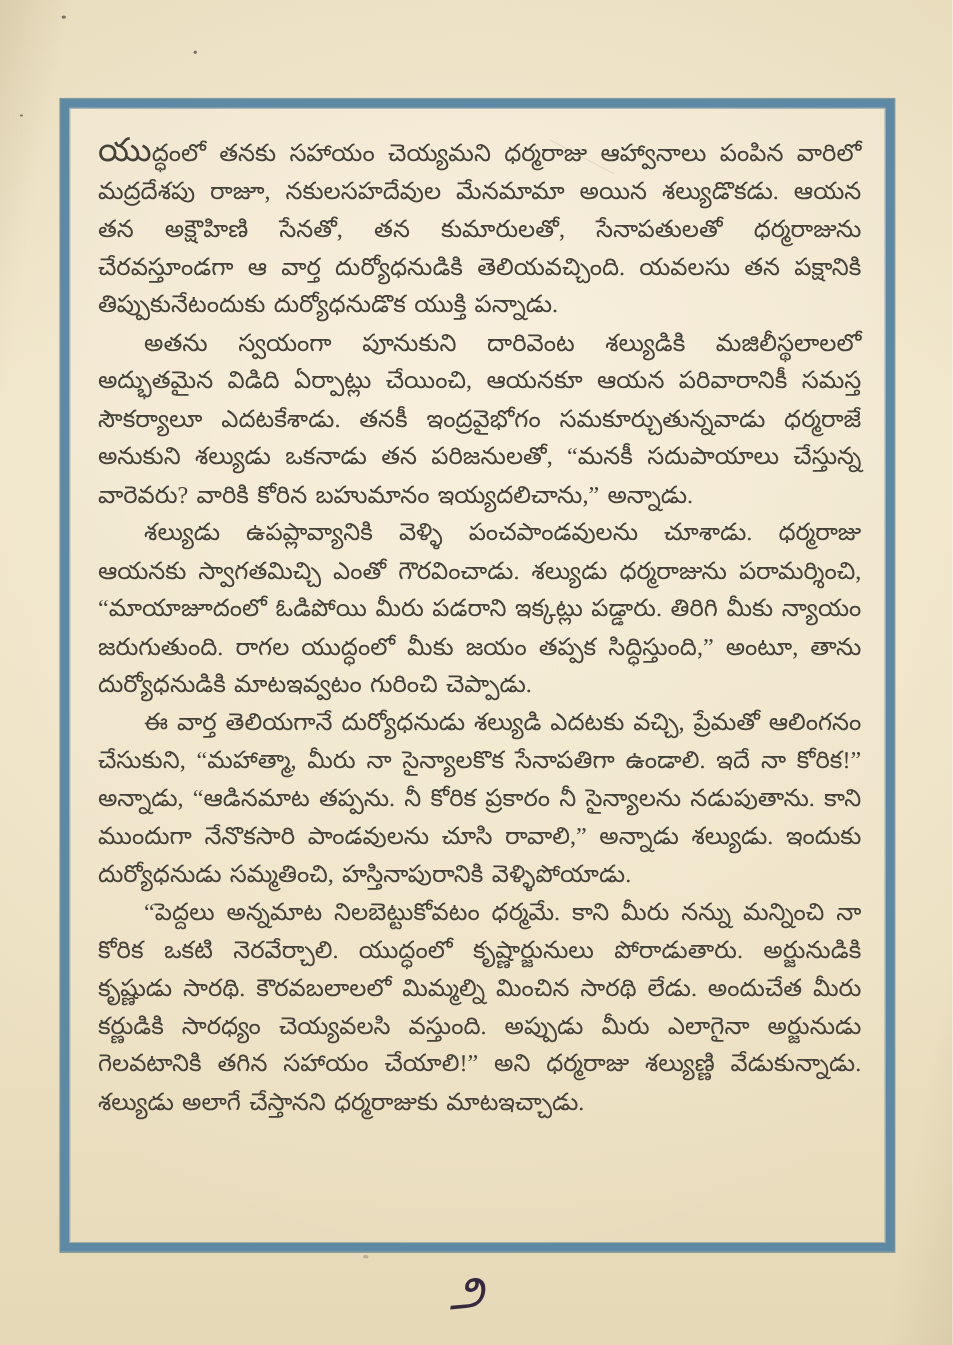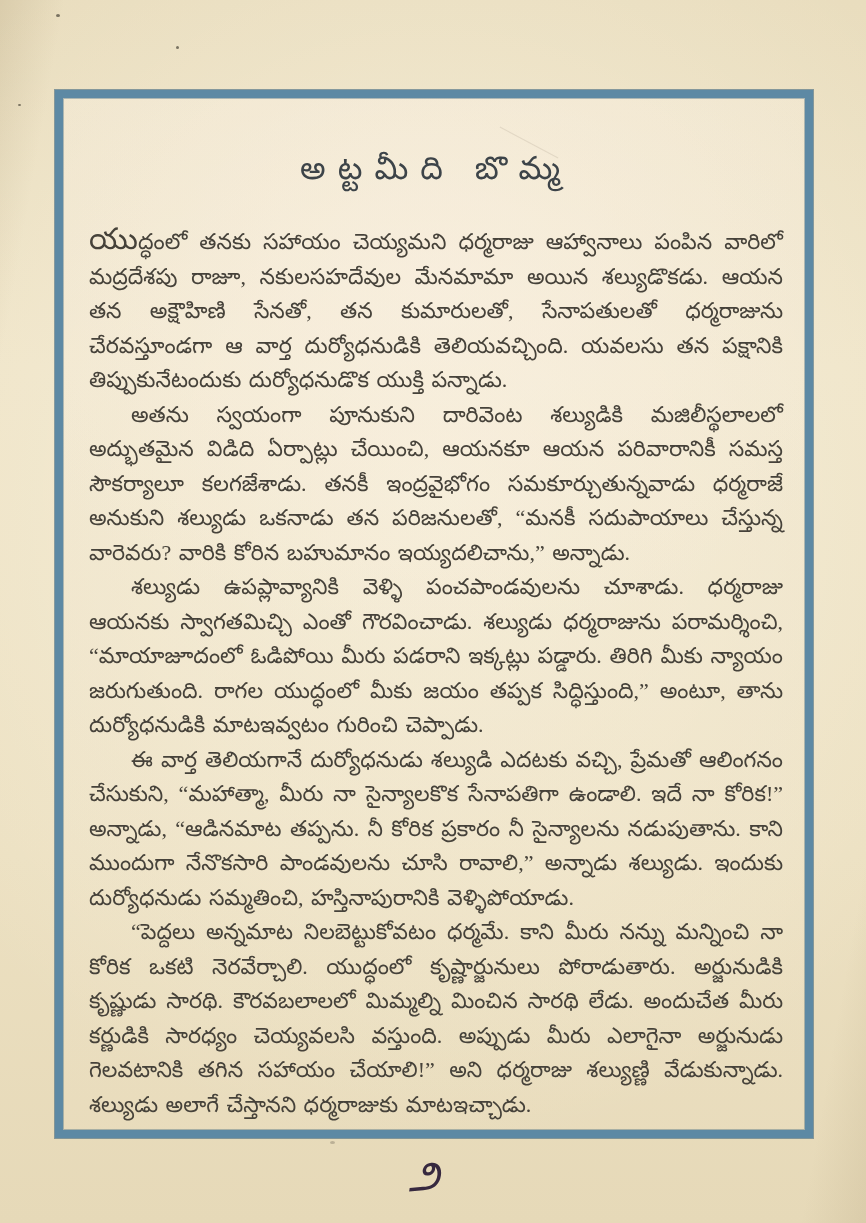--- a/index.html
+++ b/index.html
@@ -90,23 +90,22 @@
 </head>
 <body>
 
 <div class="speck s1"></div>
 <div class="speck s2"></div>
 <div class="speck s3"></div>
 <div class="speck s4"></div>
 <div class="crease"></div>
 
 <div class="frame">
-  <h1 class="title">అట్టమీది బొమ్మ</h1>
   <div class="body-text">
     <p><span class="lead">యు</span><span>ద్ధంలో తనకు సహాయం చెయ్యమని ధర్మరాజు ఆహ్వానాలు పంపిన వారిలో మద్రదేశపు రాజూ, నకులసహదేవుల మేనమామా అయిన శల్యుడొకడు. ఆయన తన అక్షౌహిణి సేనతో, తన కుమారులతో, సేనాపతులతో ధర్మరాజును చేరవస్తూండగా ఆ వార్త దుర్యోధనుడికి తెలియవచ్చింది. యవలసు తన పక్షానికి తిప్పుకునేటందుకు దుర్యోధనుడొక యుక్తి పన్నాడు.</span></p>
-    <p class="indent">అతను స్వయంగా పూనుకుని దారివెంట శల్యుడికి మజిలీస్థలాలలో అద్భుతమైన విడిది ఏర్పాట్లు చేయించి, ఆయనకూ ఆయన పరివారానికీ సమస్త సౌకర్యాలూ కలగజేశాడు. తనకీ ఇంద్రవైభోగం సమకూర్చుతున్నవాడు ధర్మరాజే అనుకుని శల్యుడు ఒకనాడు తన పరిజనులతో, “మనకీ సదుపాయాలు చేస్తున్న వారెవరు? వారికి కోరిన బహుమానం ఇయ్యదలిచాను,” అన్నాడు.</p>
+    <p class="indent">అతను స్వయంగా పూనుకుని దారివెంట శల్యుడికి మజిలీస్థలాలలో అద్భుతమైన విడిది ఏర్పాట్లు చేయించి, ఆయనకూ ఆయన పరివారానికీ సమస్త సౌకర్యాలూ ఎదటకేశాడు. తనకీ ఇంద్రవైభోగం సమకూర్చుతున్నవాడు ధర్మరాజే అనుకుని శల్యుడు ఒకనాడు తన పరిజనులతో, “మనకీ సదుపాయాలు చేస్తున్న వారెవరు? వారికి కోరిన బహుమానం ఇయ్యదలిచాను,” అన్నాడు.</p>
     <p class="indent">శల్యుడు ఉపప్లావ్యానికి వెళ్ళి పంచపాండవులను చూశాడు. ధర్మరాజు ఆయనకు స్వాగతమిచ్చి ఎంతో గౌరవించాడు. శల్యుడు ధర్మరాజును పరామర్శించి, “మాయాజూదంలో ఓడిపోయి మీరు పడరాని ఇక్కట్లు పడ్డారు. తిరిగి మీకు న్యాయం జరుగుతుంది. రాగల యుద్ధంలో మీకు జయం తప్పక సిద్ధిస్తుంది,” అంటూ, తాను దుర్యోధనుడికి మాటఇవ్వటం గురించి చెప్పాడు.</p>
     <p class="indent">ఈ వార్త తెలియగానే దుర్యోధనుడు శల్యుడి ఎదటకు వచ్చి, ప్రేమతో ఆలింగనం చేసుకుని, “మహాత్మా, మీరు నా సైన్యాలకొక సేనాపతిగా ఉండాలి. ఇదే నా కోరిక!” అన్నాడు, “ఆడినమాట తప్పను. నీ కోరిక ప్రకారం నీ సైన్యాలను నడుపుతాను. కాని ముందుగా నేనొకసారి పాండవులను చూసి రావాలి,” అన్నాడు శల్యుడు. ఇందుకు దుర్యోధనుడు సమ్మతించి, హస్తినాపురానికి వెళ్ళిపోయాడు.</p>
     <p class="indent">“పెద్దలు అన్నమాట నిలబెట్టుకోవటం ధర్మమే. కాని మీరు నన్ను మన్నించి నా కోరిక ఒకటి నెరవేర్చాలి. యుద్ధంలో కృష్ణార్జునులు పోరాడుతారు. అర్జునుడికి కృష్ణుడు సారథి. కౌరవబలాలలో మిమ్మల్ని మించిన సారథి లేడు. అందుచేత మీరు కర్ణుడికి సారధ్యం చెయ్యవలసి వస్తుంది. అప్పుడు మీరు ఎలాగైనా అర్జునుడు గెలవటానికి తగిన సహాయం చేయాలి!” అని ధర్మరాజు శల్యుణ్ణి వేడుకున్నాడు. శల్యుడు అలాగే చేస్తానని ధర్మరాజుకు మాటఇచ్చాడు.</p>
   </div>
 </div>
 
 <div class="page-number">౨</div>
 
 </body></html>

